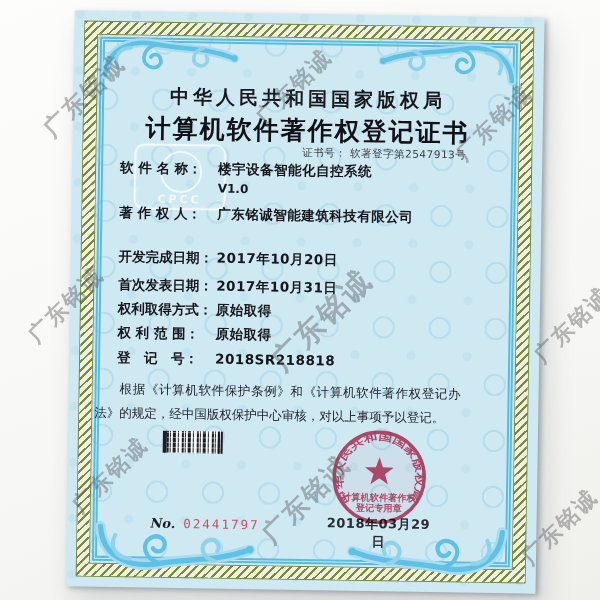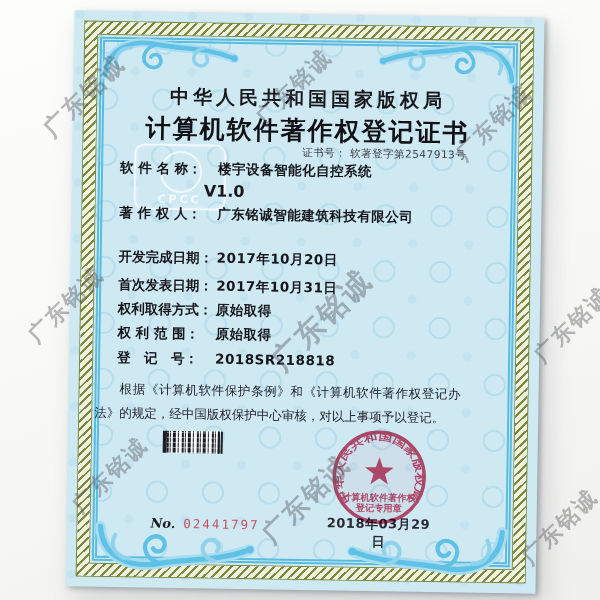--- a/index.html
+++ b/index.html
@@ -43,21 +43,21 @@
                font-family:"DejaVu Serif","Liberation Serif",serif;
                font-size:19px; font-weight:bold; letter-spacing:4px; color:#17171c; }
   .title     { position:absolute; left:0; right:0; top:100px; text-align:center;
                font-family:"DejaVu Serif","Liberation Serif",serif;
                font-size:25px; font-weight:bold; letter-spacing:2px; color:#111116; }
   .certno    { position:absolute; right:76px; top:132px; font-size:10.5px; color:#3a3a42; letter-spacing:.5px; }
 
   .row { position:absolute; left:48px; display:flex; font-size:13.5px; color:#16161c; }
   .lbl { display:inline-block; width:98px; flex:none; font-weight:bold; white-space:pre; }
   .val { font-weight:600; letter-spacing:.5px; }
-  .val2row { position:absolute; left:132px; font-size:16px; font-weight:600; color:#16161c; }
+  .val2row { position:absolute; left:146px; font-size:12px; font-weight:600; color:#16161c; }
 
   .statement { position:absolute; left:26px; top:366px; width:366px;
                font-size:12.5px; line-height:23.5px; color:#1d1d26;
                text-indent:2em; text-align:justify; font-weight:500; }
 
   .barcode { position:absolute; left:95px; top:419px; width:60px; height:22px;
              background-color:rgba(248,250,248,.85);
              background-image:
                repeating-linear-gradient(0deg, rgba(255,255,255,.45) 0 1px, transparent 1px 5px),
                repeating-linear-gradient(90deg,#1d1d24 0 2px, transparent 2px 3px, #1d1d24 3px 4px,

